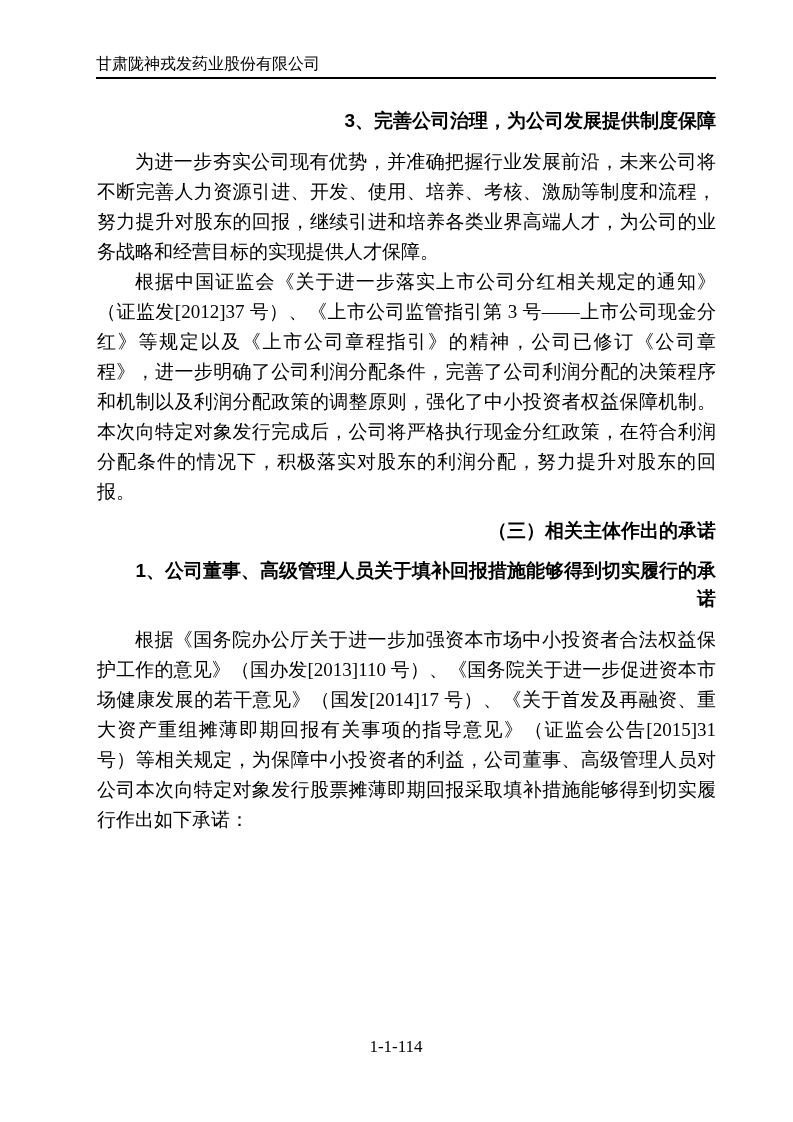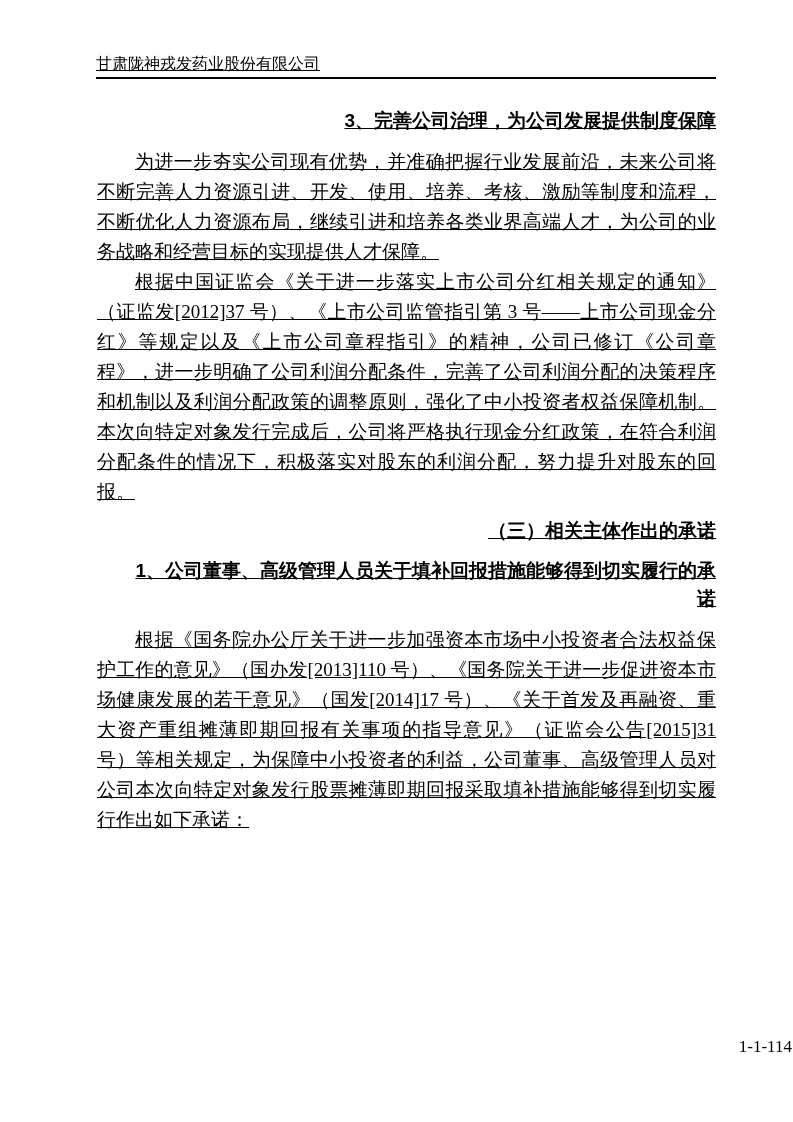--- a/index.html
+++ b/index.html
@@ -9,21 +9,20 @@
   }
   .page {
     position: relative;
     width: 792px;
     height: 1122px;
     background: #ffffff;
     color: #000000;
     font-family: "Liberation Serif", serif;
     overflow: hidden;
     box-sizing: border-box;
-    text-decoration: underline;
   }
   .header {
     display: flex;
     justify-content: space-between;
     align-items: flex-end;
     margin: 54px 76px 0 96px;
     padding-bottom: 3px;
     border-bottom: 2px solid #000000;
     font-size: 16px;
     line-height: 20px;
@@ -46,36 +45,36 @@
     line-height: 28px;
     margin: 10px 0 12px 0;
     text-indent: 2em;
     text-align: right;
   }
   .footer {
     position: absolute;
     top: 1036px;
     left: 0;
     right: 0;
-    text-align: right;
+    text-align: center;
     font-size: 17px;
     line-height: 22px;
   }
 </style>
 </head>
 <body>
 
 <div class="page">
   <div class="header">
     <span class="header-left">甘肃陇神戎发药业股份有限公司</span>
   </div>
 
   <div class="content" id="content">
       <div class="block heading">3、完善公司治理，为公司发展提供制度保障</div>
-      <div class="block paragraph">为进一步夯实公司现有优势，并准确把握行业发展前沿，未来公司将不断完善人力资源引进、开发、使用、培养、考核、激励等制度和流程，不断优化人力资源布局，继续引进和培养各类业界高端人才，为公司的业务战略和经营目标的实现提供人才保障。</div>
+      <div class="block paragraph">为进一步夯实公司现有优势，并准确把握行业发展前沿，未来公司将不断完善人力资源引进、开发、使用、培养、考核、激励等制度和流程，努力提升对股东的回报，继续引进和培养各类业界高端人才，为公司的业务战略和经营目标的实现提供人才保障。</div>
       <div class="block paragraph">根据中国证监会《关于进一步落实上市公司分红相关规定的通知》（证监发[2012]37 号）、《上市公司监管指引第 3 号——上市公司现金分红》等规定以及《上市公司章程指引》的精神，公司已修订《公司章程》，进一步明确了公司利润分配条件，完善了公司利润分配的决策程序和机制以及利润分配政策的调整原则，强化了中小投资者权益保障机制。本次向特定对象发行完成后，公司将严格执行现金分红政策，在符合利润分配条件的情况下，积极落实对股东的利润分配，努力提升对股东的回报。</div>
       <div class="block heading">（三）相关主体作出的承诺</div>
       <div class="block heading">1、公司董事、高级管理人员关于填补回报措施能够得到切实履行的承诺</div>
       <div class="block paragraph">根据《国务院办公厅关于进一步加强资本市场中小投资者合法权益保护工作的意见》（国办发[2013]110 号）、《国务院关于进一步促进资本市场健康发展的若干意见》（国发[2014]17 号）、《关于首发及再融资、重大资产重组摊薄即期回报有关事项的指导意见》（证监会公告[2015]31 号）等相关规定，为保障中小投资者的利益，公司董事、高级管理人员对公司本次向特定对象发行股票摊薄即期回报采取填补措施能够得到切实履行作出如下承诺：</div>
     </div>
 
   <div class="footer">
     <span>1-1-114</span>
   </div>
 </div>

